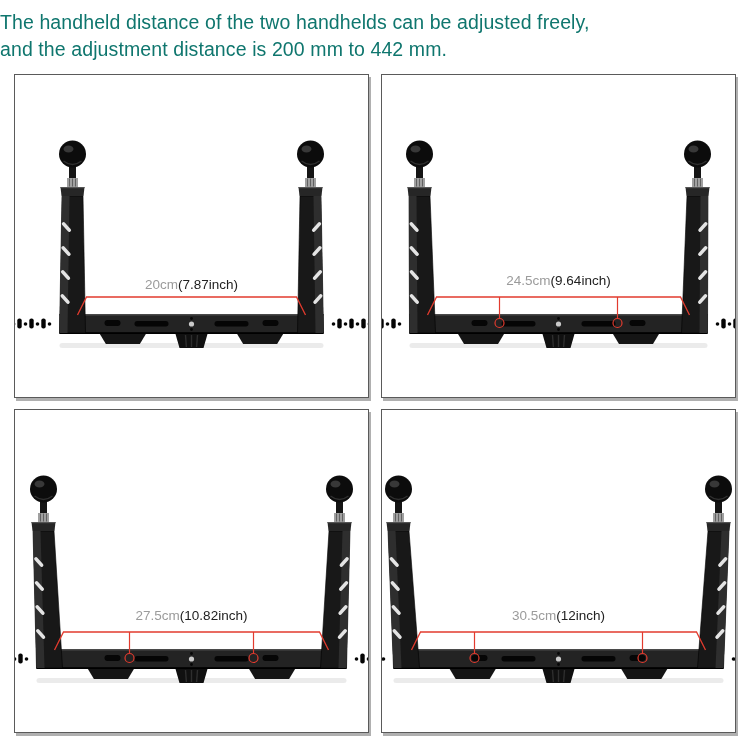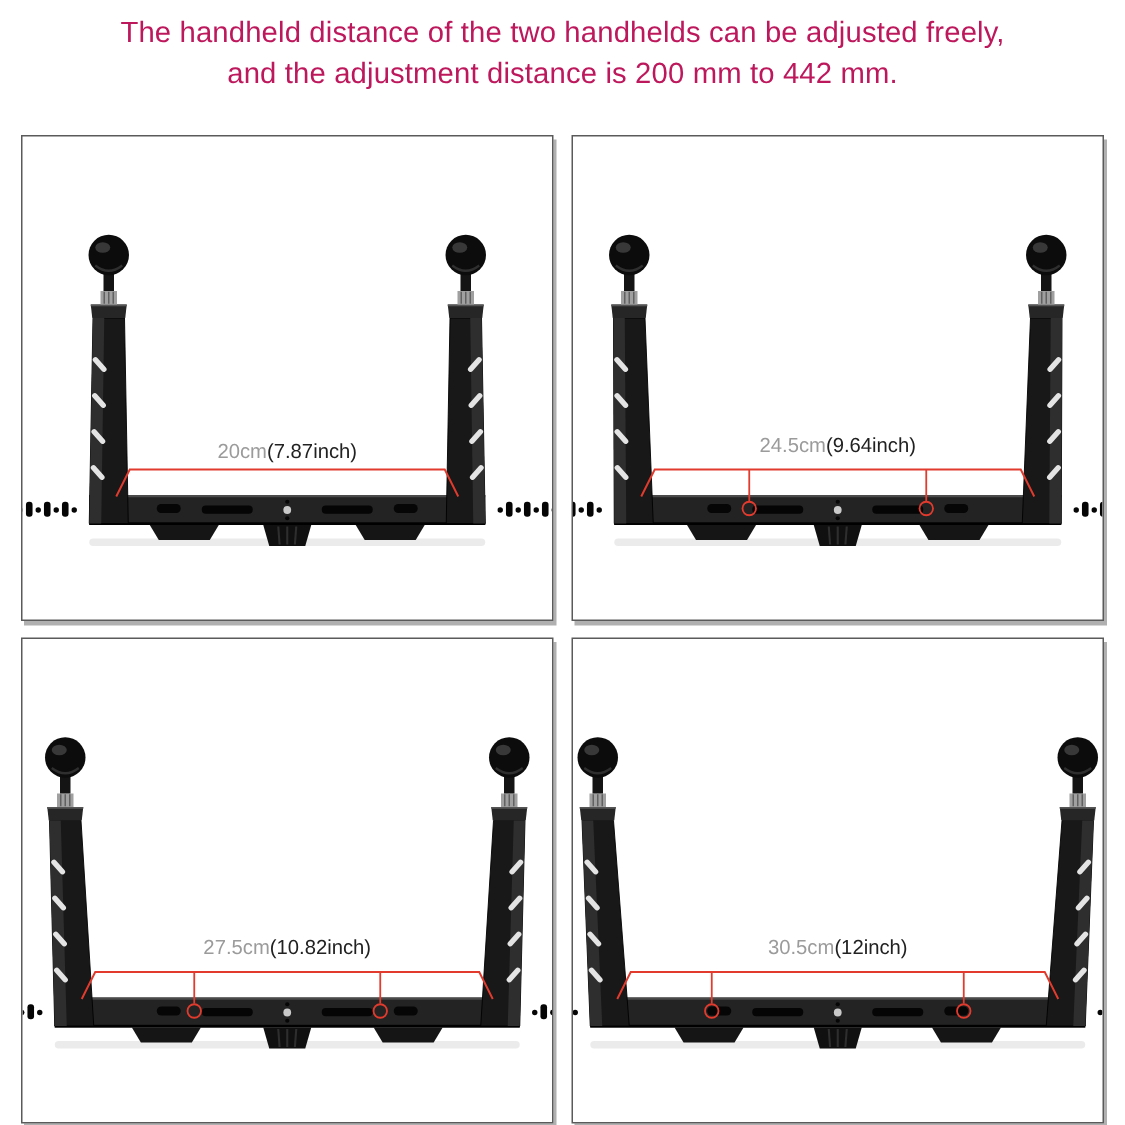--- a/index.html
+++ b/index.html
@@ -7,25 +7,25 @@
     --panel-border:#5a5a5a; --panel-shadow:#b0b0b0; --bg:#ffffff;
   }
   *{margin:0;padding:0;box-sizing:border-box;}
   html,body{background:#fff;}
   .page{
     width:750px;height:750px;background:var(--bg);
     font-family:"Liberation Sans","DejaVu Sans",sans-serif;
     overflow:hidden;position:relative;
   }
   .title{
-    padding-top:9px;text-align:center;color:#be185d;
+    padding-top:9px;color:#0f766e;
     font-size:19.5px;line-height:27px;font-weight:500;letter-spacing:0.1px;
   }
   .grid{
-    position:absolute;left:14px;top:90px;right:14px;
+    position:absolute;left:14px;top:74px;right:14px;
     display:grid;grid-template-columns:1fr 1fr;
     grid-template-rows:324px 324px;column-gap:12px;row-gap:11px;
   }
   .panel{
     background:#fff;border:1px solid var(--panel-border);
     box-shadow:2px 3px 0 var(--panel-shadow);
     position:relative;overflow:hidden;
   }
   .panel svg{display:block;width:100%;height:100%;}
   text.dim-label{font-family:"Liberation Sans","DejaVu Sans",sans-serif;font-size:13.5px;}

